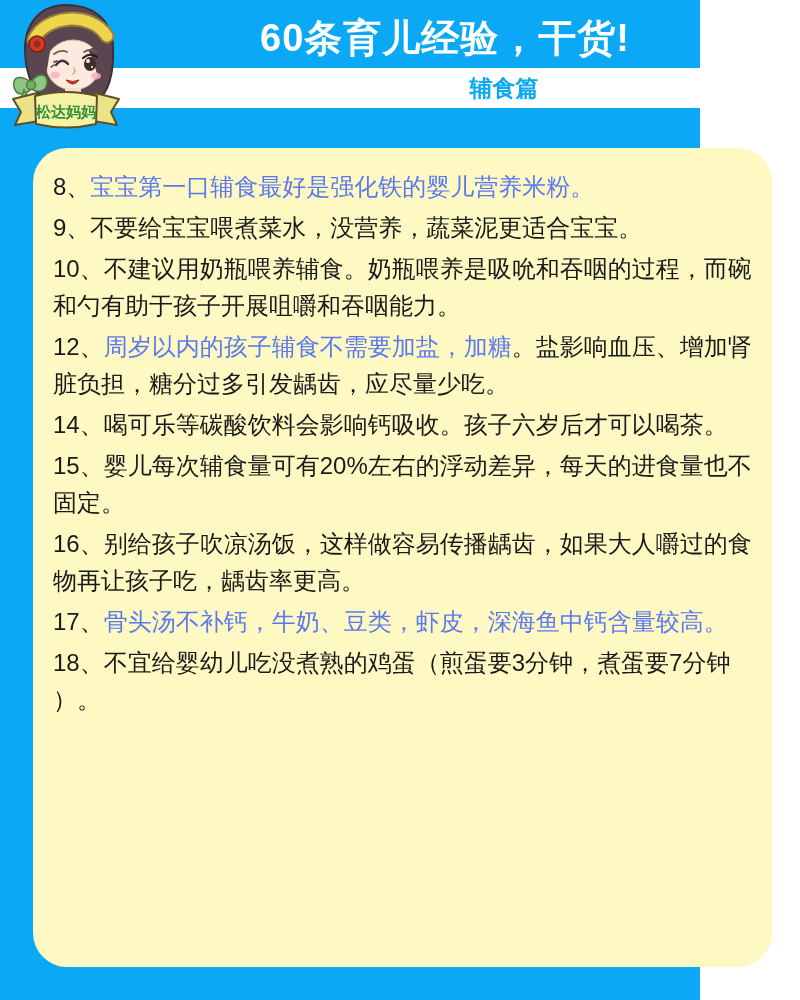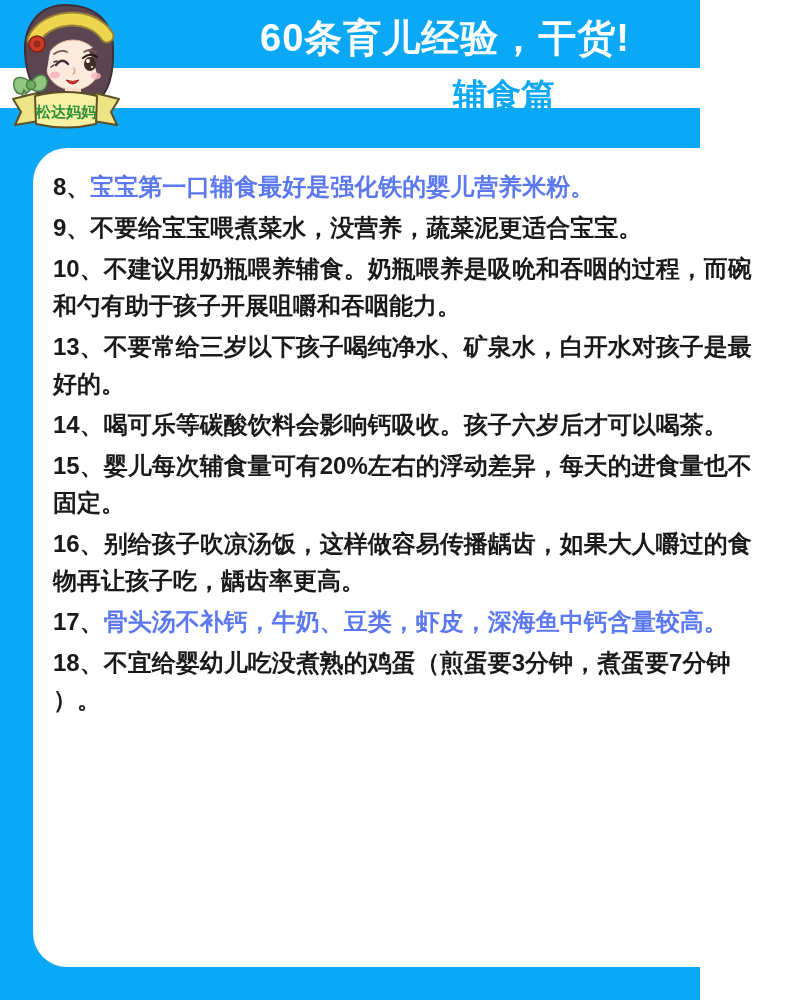--- a/index.html
+++ b/index.html
@@ -12,21 +12,21 @@
   .strip{
     position:absolute;left:0;top:68px;width:800px;height:40px;background:#ffffff;
   }
   .title{
     position:absolute;left:190px;right:0;top:13px;
     text-align:center;font-size:38px;font-weight:bold;color:#ffffff;
     letter-spacing:1px;white-space:nowrap;
   }
   .subtitle{
     position:absolute;left:316px;right:8px;top:73px;
-    text-align:center;font-size:34px;font-weight:bold;color:#0aa8f5;
+    text-align:center;font-size:23px;font-weight:bold;color:#0aa8f5;
     white-space:nowrap;
   }
   .card{
     position:absolute;left:33px;top:148px;width:739px;height:819px;
     background:#ffffff;border-radius:34px;
     padding:20px;box-sizing:border-box;overflow:hidden;
   }
   .tip{
     margin:0 0 4px 0;
     font-size:24px;line-height:37px;color:#1a1a1a;
@@ -93,26 +93,26 @@
     <path d="M56,96 L63,104 L70,96" fill="none" stroke="#57884e" stroke-width="2"></path>
 
     <g>
       <path d="M3,97 L27,91 L29,119 L5,123 L11,110 Z" fill="#ece286" stroke="#5d5026" stroke-width="2" stroke-linejoin="round"></path>
       <path d="M109,97 L85,91 L83,119 L107,123 L101,110 Z" fill="#ece286" stroke="#5d5026" stroke-width="2" stroke-linejoin="round"></path>
       <path d="M25,94 Q56,86 87,94 L86,122 Q56,129 26,122 Z" fill="#f7f1a3" stroke="#5d5026" stroke-width="2" stroke-linejoin="round"></path>
       <text x="56" y="115" text-anchor="middle" font-size="15" font-weight="bold" fill="#2f8f3c" font-family="Liberation Sans, sans-serif">松达妈妈</text>
     </g>
   </svg>
 
-  <div class="card" style="background: #ffffff; font-weight: bold;">
+  <div class="card" style="background: #fef9c3;">
     <div>
         <p class="tip"><span class="num" style="color: rgb(26, 26, 26);">8、</span><span style="color: rgb(91, 120, 240);">宝宝第一口辅食最好是强化铁的婴儿营养米粉。</span></p>
         <p class="tip"><span class="num" style="color: rgb(26, 26, 26);">9、</span><span style="color: rgb(26, 26, 26); margin-top: 32px;">不要给宝宝喂煮菜水，没营养，蔬菜泥更适合宝宝。</span></p>
         <p class="tip"><span class="num" style="color: rgb(26, 26, 26); margin-top: 29px;">10、</span><span style="color: rgb(26, 26, 26);">不建议用奶瓶喂养辅食。奶瓶喂养是吸吮和吞咽的过程，而碗和勺有助于孩子开展咀嚼和吞咽能力。</span></p>
-        <p class="tip"><span class="num" style="color: rgb(26, 26, 26);">13、</span><span style="color: rgb(26, 26, 26);">不要常给三岁以下孩子喝纯净水、矿泉水，白开水对孩子是最好的。</span></p>
+        <p class="tip"><span class="num" style="color: rgb(26, 26, 26);">12、</span><span style="color: rgb(91, 120, 240);">周岁以内的孩子辅食不需要加盐，加糖</span><span style="color: rgb(26, 26, 26);">。盐影响血压、增加肾脏负担，糖分过多引发龋齿，应尽量少吃。</span></p>
         <p class="tip"><span class="num" style="color: rgb(26, 26, 26);">14、</span><span style="color: rgb(26, 26, 26);">喝可乐等碳酸饮料会影响钙吸收。孩子六岁后才可以喝茶。</span></p>
         <p class="tip"><span class="num" style="color: rgb(26, 26, 26); margin-top: 34px;">15、</span><span style="color: rgb(26, 26, 26);">婴儿每次辅食量可有20%左右的浮动差异，每天的进食量也不固定。</span></p>
         <p class="tip"><span class="num" style="color: rgb(26, 26, 26);">16、</span><span style="color: rgb(26, 26, 26);">别给孩子吹凉汤饭，这样做容易传播龋齿，如果大人嚼过的食物再让孩子吃，龋齿率更高。</span></p>
         <p class="tip"><span class="num" style="color: rgb(26, 26, 26);">17、</span><span style="color: rgb(91, 120, 240);">骨头汤不补钙，牛奶、豆类，虾皮，深海鱼中钙含量较高。</span></p>
         <p class="tip"><span class="num" style="color: rgb(26, 26, 26);">18、</span><span style="color: rgb(26, 26, 26);">不宜给婴幼儿吃没煮熟的鸡蛋（煎蛋要3分钟，煮蛋要7分钟）。</span></p>
       </div>
   </div>
 
 </div>
 

